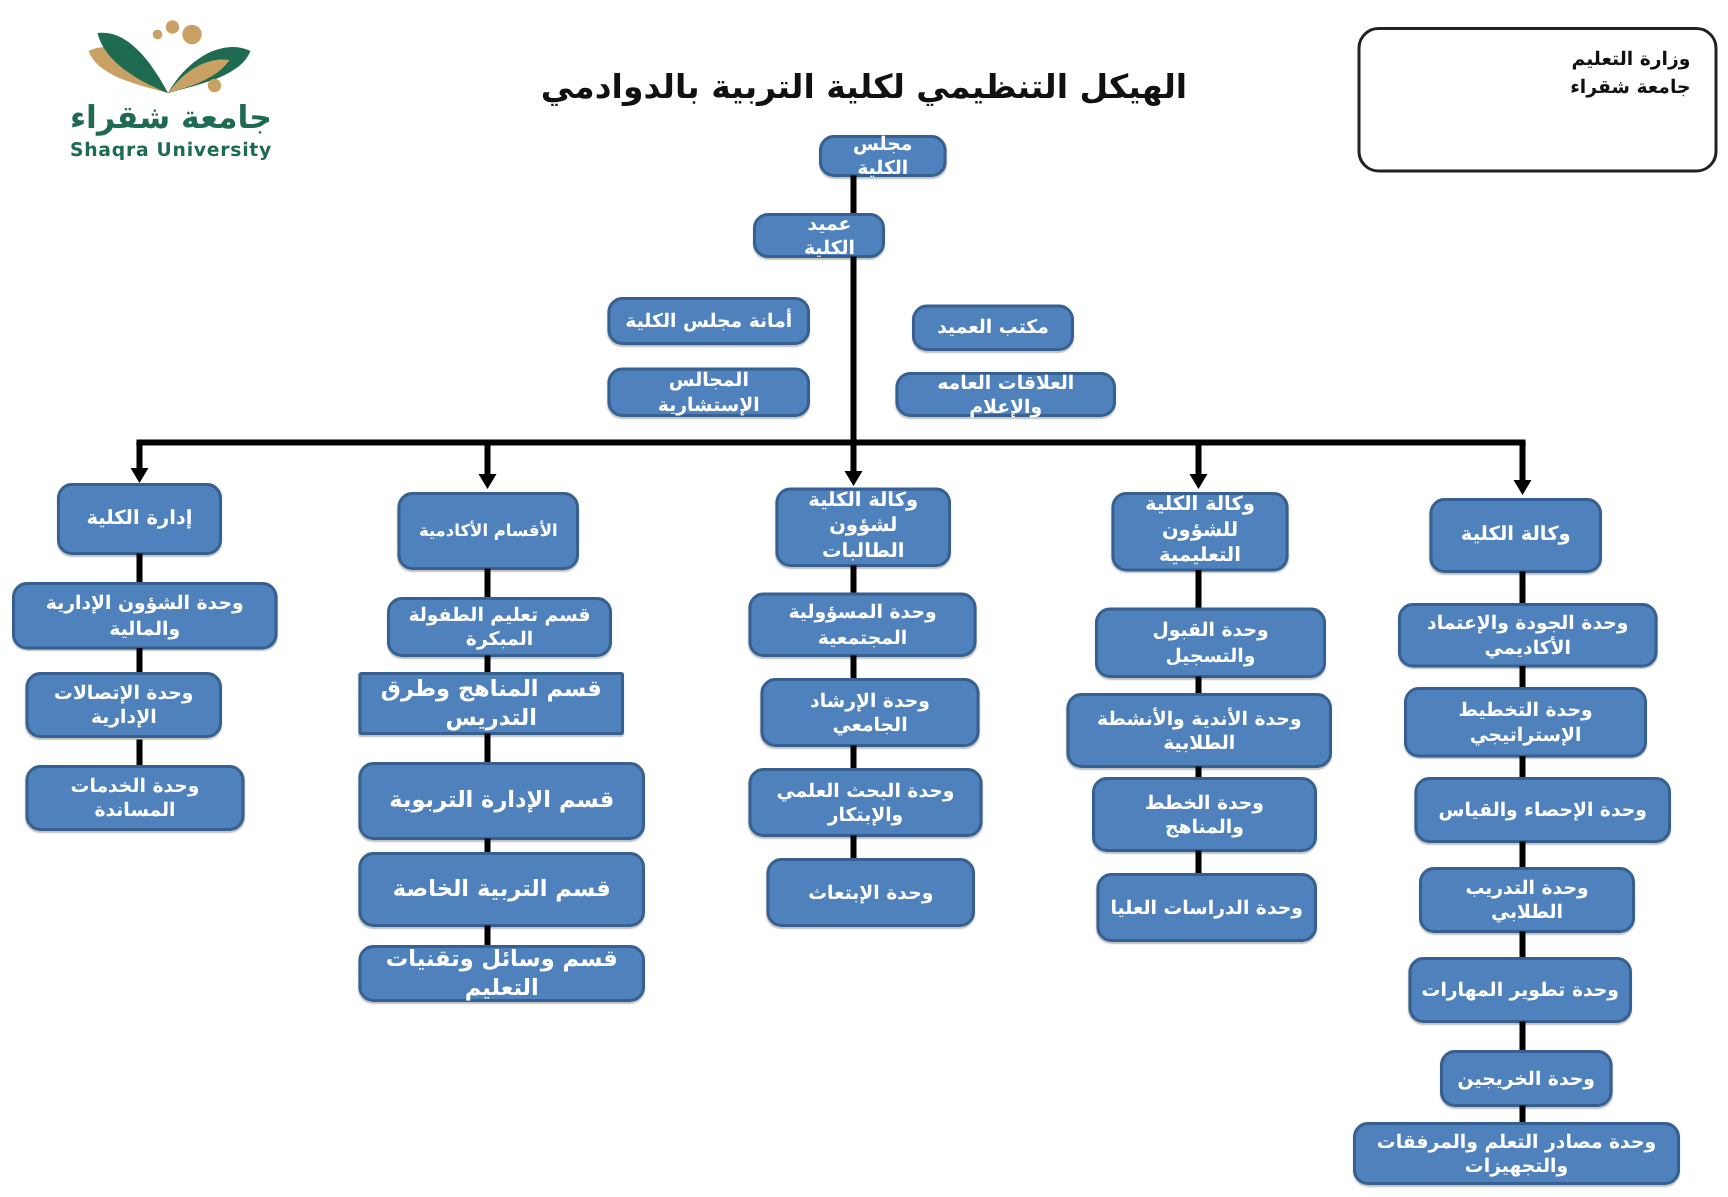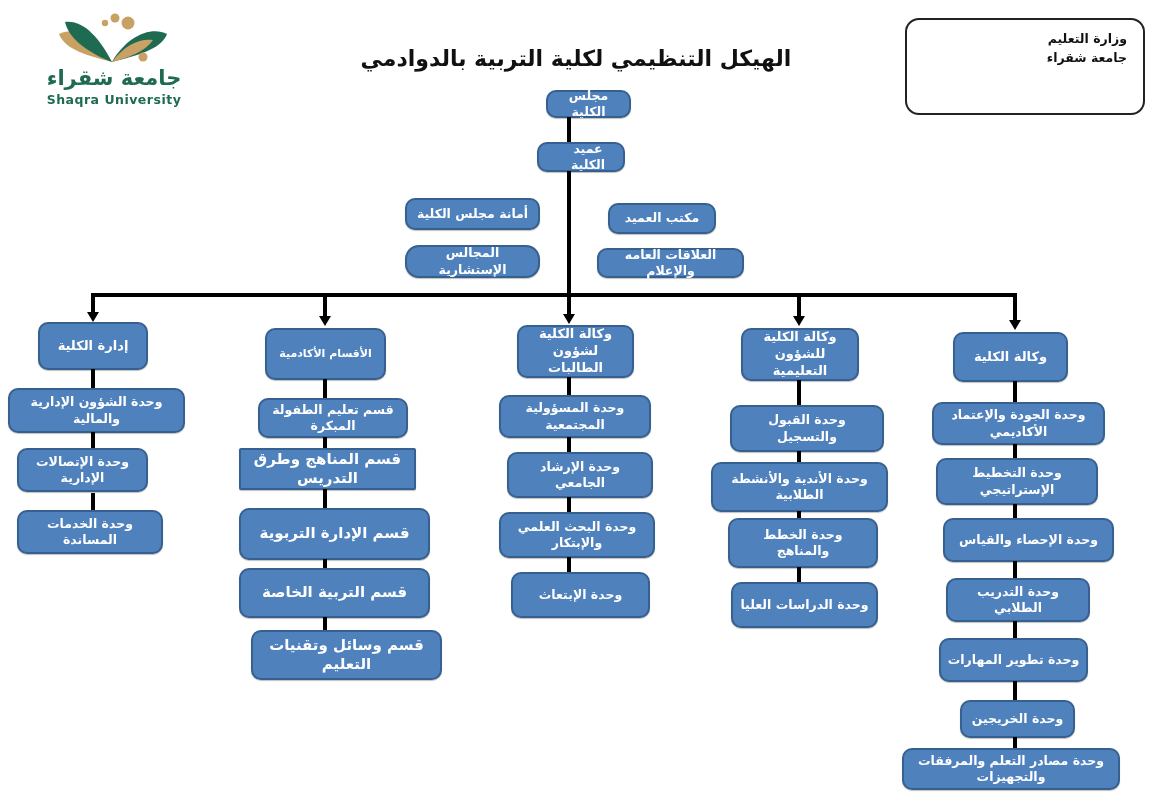--- a/index.html
+++ b/index.html
@@ -64,25 +64,25 @@
 
 <div class="title">الهيكل التنظيمي لكلية التربية بالدوادمي</div>
 
 <div class="letterhead">
   <div>وزارة التعليم</div>
   <div>جامعة شقراء</div>
 </div>
 
 <div class="node" style="left:546px;top:90px;width:85px;height:28px;">مجلس الكلية</div>
 <div class="vline" style="left:567px;top:117px;height:26px;"></div>
-<div class="node" style="left:537px;top:142px;width:88px;height:30px;padding-left:20px;">عميد الكلية</div>
+<div class="node" style="left:502px;top:142px;width:88px;height:30px;padding-left:20px;">عميد الكلية</div>
 <div class="vline" style="left:567px;top:171px;height:124px;"></div>
 
 <div class="node" style="left:405px;top:198px;width:135px;height:32px;">أمانة مجلس الكلية</div>
-<div class="node" style="left:405px;top:245px;width:135px;height:33px;border-radius:14px;">المجالس الإستشارية</div>
+<div class="node" style="left:405px;top:245px;width:135px;height:33px;">المجالس الإستشارية</div>
 <div class="node" style="left:608px;top:203px;width:108px;height:31px;">مكتب العميد</div>
 <div class="node" style="left:597px;top:248px;width:147px;height:30px;">العلاقات العامه والإعلام</div>
 
 <div class="hline" style="left:91px;top:293px;width:926px;"></div>
 <div class="vline" style="left:91px;top:295px;height:19px;"></div>
 <div class="arrowhead" style="left:87px;top:312px;"></div>
 <div class="vline" style="left:323px;top:295px;height:23px;"></div>
 <div class="arrowhead" style="left:319px;top:316px;"></div>
 <div class="vline" style="left:567px;top:295px;height:21px;"></div>
 <div class="arrowhead" style="left:563px;top:314px;"></div>
@@ -102,21 +102,21 @@
 <div class="node" style="left:265px;top:328px;width:121px;height:52px;font-size:11px;">الأقسام الأكادمية</div>
 <div class="vline" style="left:323px;top:379px;height:20px;"></div>
 <div class="node" style="left:258px;top:398px;width:150px;height:40px;">قسم تعليم الطفولة المبكرة</div>
 <div class="vline" style="left:323px;top:437px;height:12px;"></div>
 <div class="node sq" style="left:239px;top:448px;width:177px;height:42px;">قسم المناهج وطرق التدريس</div>
 <div class="vline" style="left:323px;top:489px;height:20px;"></div>
 <div class="node big" style="left:239px;top:508px;width:191px;height:52px;">قسم الإدارة التربوية</div>
 <div class="vline" style="left:323px;top:559px;height:10px;"></div>
 <div class="node big" style="left:239px;top:568px;width:191px;height:50px;">قسم التربية الخاصة</div>
 <div class="vline" style="left:323px;top:617px;height:14px;"></div>
-<div class="node big" style="left:239px;top:630px;width:191px;height:50px;margin-left:12px;">قسم وسائل وتقنيات التعليم</div>
+<div class="node big" style="left:239px;top:630px;width:191px;height:38px;">قسم وسائل وتقنيات التعليم</div>
 
 <div class="node" style="left:517px;top:325px;width:117px;height:53px;font-size:13px;">وكالة الكلية لشؤون الطالبات</div>
 <div class="vline" style="left:567px;top:377px;height:19px;"></div>
 <div class="node" style="left:499px;top:395px;width:152px;height:43px;">وحدة المسؤولية المجتمعية</div>
 <div class="vline" style="left:567px;top:437px;height:16px;"></div>
 <div class="node" style="left:507px;top:452px;width:146px;height:46px;">وحدة الإرشاد الجامعي</div>
 <div class="vline" style="left:567px;top:497px;height:16px;"></div>
 <div class="node" style="left:499px;top:512px;width:156px;height:46px;">وحدة البحث العلمي  والإبتكار</div>
 <div class="vline" style="left:567px;top:557px;height:16px;"></div>
 <div class="node" style="left:511px;top:572px;width:139px;height:46px;">وحدة الإبتعاث</div>

